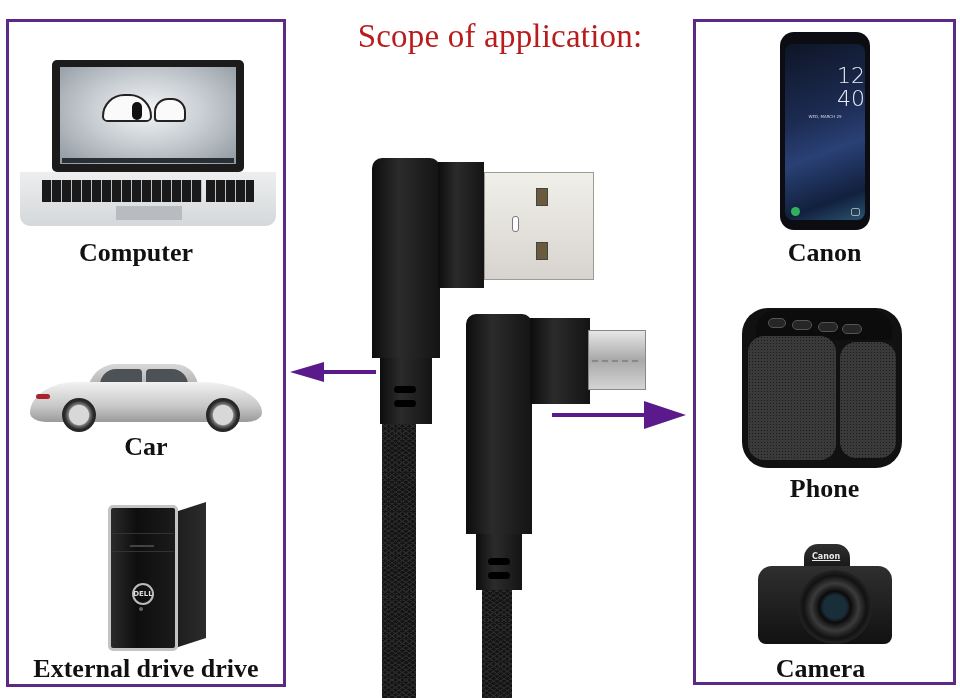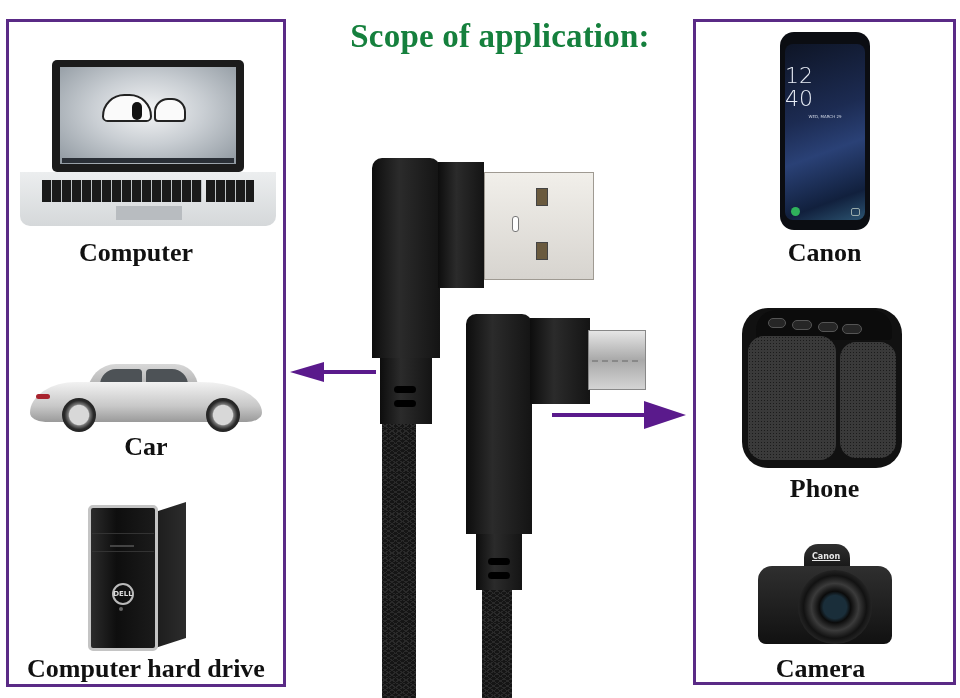--- a/index.html
+++ b/index.html
@@ -1,39 +1,39 @@
 <!DOCTYPE html>
 <html><head>
 <meta charset="utf-8">
 <style>
   html, body { margin:0; padding:0; }
   body { width:960px; height:698px; background:#ffffff; position:relative; overflow:hidden; font-family:"Liberation Serif","DejaVu Serif",serif; }
   .abs { position:absolute; }
-  .title { left:300px; top:18px; width:400px; text-align:center; font-size:33px; font-weight:bold; color:#15803d; letter-spacing:0.2px; }
+  .title { left:300px; top:18px; width:400px; text-align:center; font-size:33px; font-weight:normal; color:#b91c1c; letter-spacing:0.2px; }
   .box { border:3px solid #5a2a86; box-sizing:border-box; background:#fff; }
   .label { font-weight:bold; color:#111; text-align:center; font-size:26px; }
   
   .laptop-screen { background:#1b1b1b; border-radius:5px; }
   .laptop-display { background:radial-gradient(ellipse at 50% 45%, #f4f5f6 0%, #c9ced3 45%, #8e979f 100%); }
   .laptop-base { background:linear-gradient(#eceeef,#d5d8da); border-radius:0 0 10px 10px; }
   .keys { background:repeating-linear-gradient(90deg,#1a1a1a 0 9px,#bfc3c6 9px 10px); }
   .trackpad { background:#b8bcc0; }
   
   .car-body { background:linear-gradient(#f2f2f2,#c8c8c8 60%,#9a9a9a); border-radius:60px 80px 20px 20px / 40px 40px 12px 12px; }
   .car-roof { background:linear-gradient(#d8d8d8,#a8a8a8); border-radius:60px 50px 0 0; }
   .window { background:#4d5256; }
   .wheel { border-radius:50%; background:radial-gradient(circle,#d8d8d8 0 40%,#777 45%,#2a2a2a 60%,#111 100%); }
   
   .tower-front { background:linear-gradient(90deg,#2b2b2b,#0e0e0e 40%,#1b1b1b); border:3px solid #c4c4c4; border-radius:5px; box-sizing:border-box; }
   .tower-side { background:linear-gradient(90deg,#1b1b1b,#2c2c2c); }
   .dell { border-radius:50%; border:2px solid #bbb; color:#ddd; font-family:"DejaVu Sans",sans-serif; font-size:7px; font-weight:bold; display:flex; align-items:center; justify-content:center; }
   
   .phone { background:#0b0d12; border-radius:14px; }
   .phone-screen { border-radius:8px; background:linear-gradient(160deg,#0e1526 0%,#1c2b52 40%,#2a4176 60%,#11203d 85%,#2b5370 100%); overflow:hidden; }
-  .clock { color:#e7ecf5; font-family:"DejaVu Sans",sans-serif; font-size:22px; text-align:left; line-height:23px; font-weight:300; }
+  .clock { color:#e7ecf5; font-family:"DejaVu Sans",sans-serif; font-size:22px; text-align:right; line-height:23px; font-weight:300; }
   .phone-date { color:#cfd6e4; font-family:"DejaVu Sans",sans-serif; font-size:4px; text-align:center; }
   .call-btn { background:#2fb25b; border-radius:50%; }
   
   .speaker { background:#111; border-radius:26px; }
   .grille { background-color:#3a3a3a; background-image:radial-gradient(#1b1b1b 0.9px, transparent 1px); background-size:3px 3px; border-radius:16px; }
   .spk-btn { background:#262626; border:1px solid #555; border-radius:8px; }
   
   .cam-body { background:linear-gradient(#2f2f2f,#111); border-radius:14px 14px 8px 8px; }
   .lens { border-radius:50%; background:radial-gradient(circle,#1a2e3a 0 22%,#0b0b0b 30%,#3b3b3b 45%,#121212 60%,#2b2b2b 75%,#0b0b0b 100%); }
   .canon { color:#e8e8e8; font-family:"DejaVu Sans",sans-serif; font-size:8px; font-weight:bold;text-decoration:underline; }
@@ -71,30 +71,30 @@
   <div class="abs car-roof" style="left:58px;top:2px;width:110px;height:28px;"></div>
   <div class="abs window" style="left:70px;top:7px;width:42px;height:16px;border-radius:18px 4px 0 0;"></div>
   <div class="abs window" style="left:116px;top:7px;width:42px;height:16px;border-radius:4px 16px 0 0;"></div>
   <div class="abs car-body" style="left:0;top:20px;width:232px;height:40px;"></div>
   <div class="abs" style="left:6px;top:32px;width:14px;height:5px;background:#a8232e;border-radius:3px;"></div>
   <div class="abs wheel" style="left:32px;top:36px;width:34px;height:34px;"></div>
   <div class="abs wheel" style="left:176px;top:36px;width:34px;height:34px;"></div>
 </div>
 <div class="abs label" style="left:6px;top:432px;width:280px;">Car</div>
 
-<div class="abs" style="left:88px;top:505px;width:100px;height:148px;">
+<div class="abs" style="left:108px;top:505px;width:100px;height:148px;">
   <div class="abs tower-side" style="left:64px;top:8px;width:34px;height:136px;transform:skewY(-18deg);transform-origin:left top;"></div>
   <div class="abs tower-front" style="left:0;top:0;width:70px;height:146px;"></div>
   <div class="abs" style="left:4px;top:28px;width:62px;height:1px;background:#333;"></div>
   <div class="abs" style="left:4px;top:46px;width:62px;height:1px;background:#333;"></div>
   <div class="abs" style="left:22px;top:40px;width:24px;height:2px;background:#444;"></div>
   <div class="abs dell" style="left:24px;top:78px;width:18px;height:18px;">DELL</div>
   <div class="abs" style="left:31px;top:102px;width:4px;height:4px;background:#666;border-radius:50%;"></div>
 </div>
-<div class="abs label" style="left:6px;top:654px;width:280px;">Computer hard drive</div>
+<div class="abs label" style="left:6px;top:654px;width:280px;">External drive drive</div>
 
 <div class="abs box" style="left:693px;top:19px;width:263px;height:666px;"></div>
 
 <div class="abs phone" style="left:780px;top:32px;width:90px;height:198px;">
   <div class="abs phone-screen" style="left:5px;top:12px;width:80px;height:176px;">
     <div class="abs clock" style="left:0;top:20px;width:80px;">
       <div>12</div>
       <div>40</div>
     </div>
     <div class="abs phone-date" style="left:0;top:70px;width:80px;">WED, MARCH 29</div>

